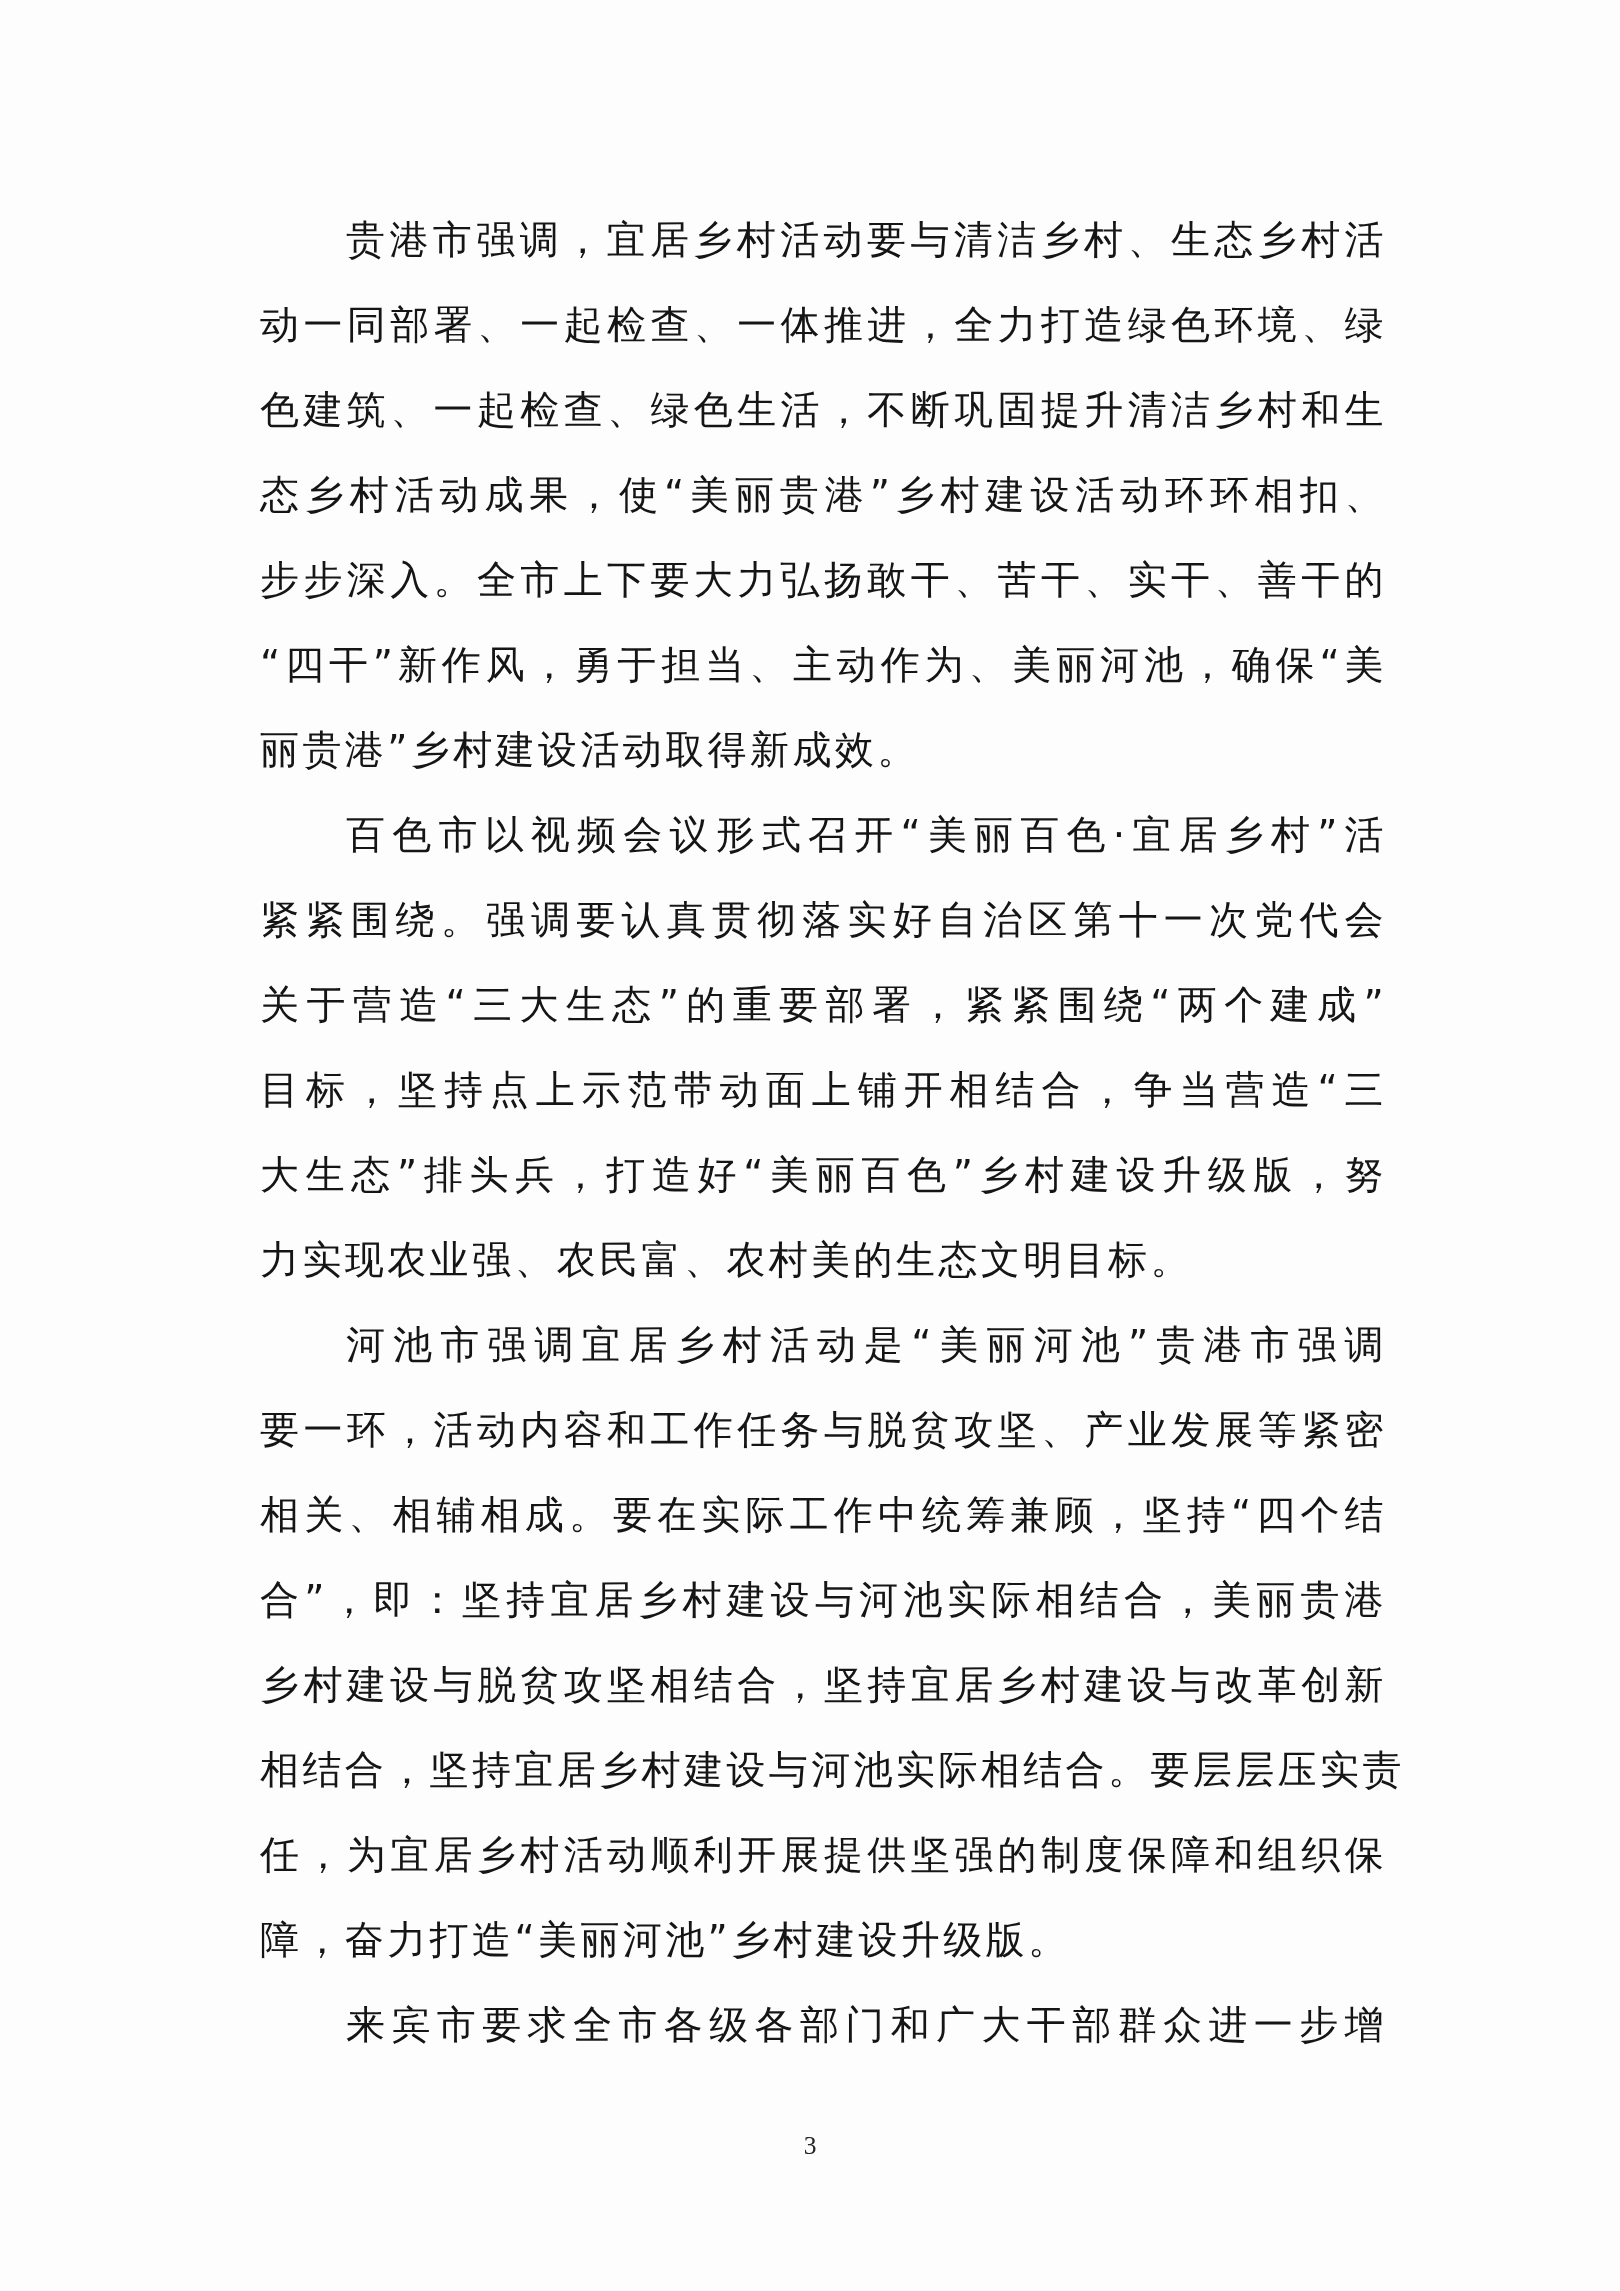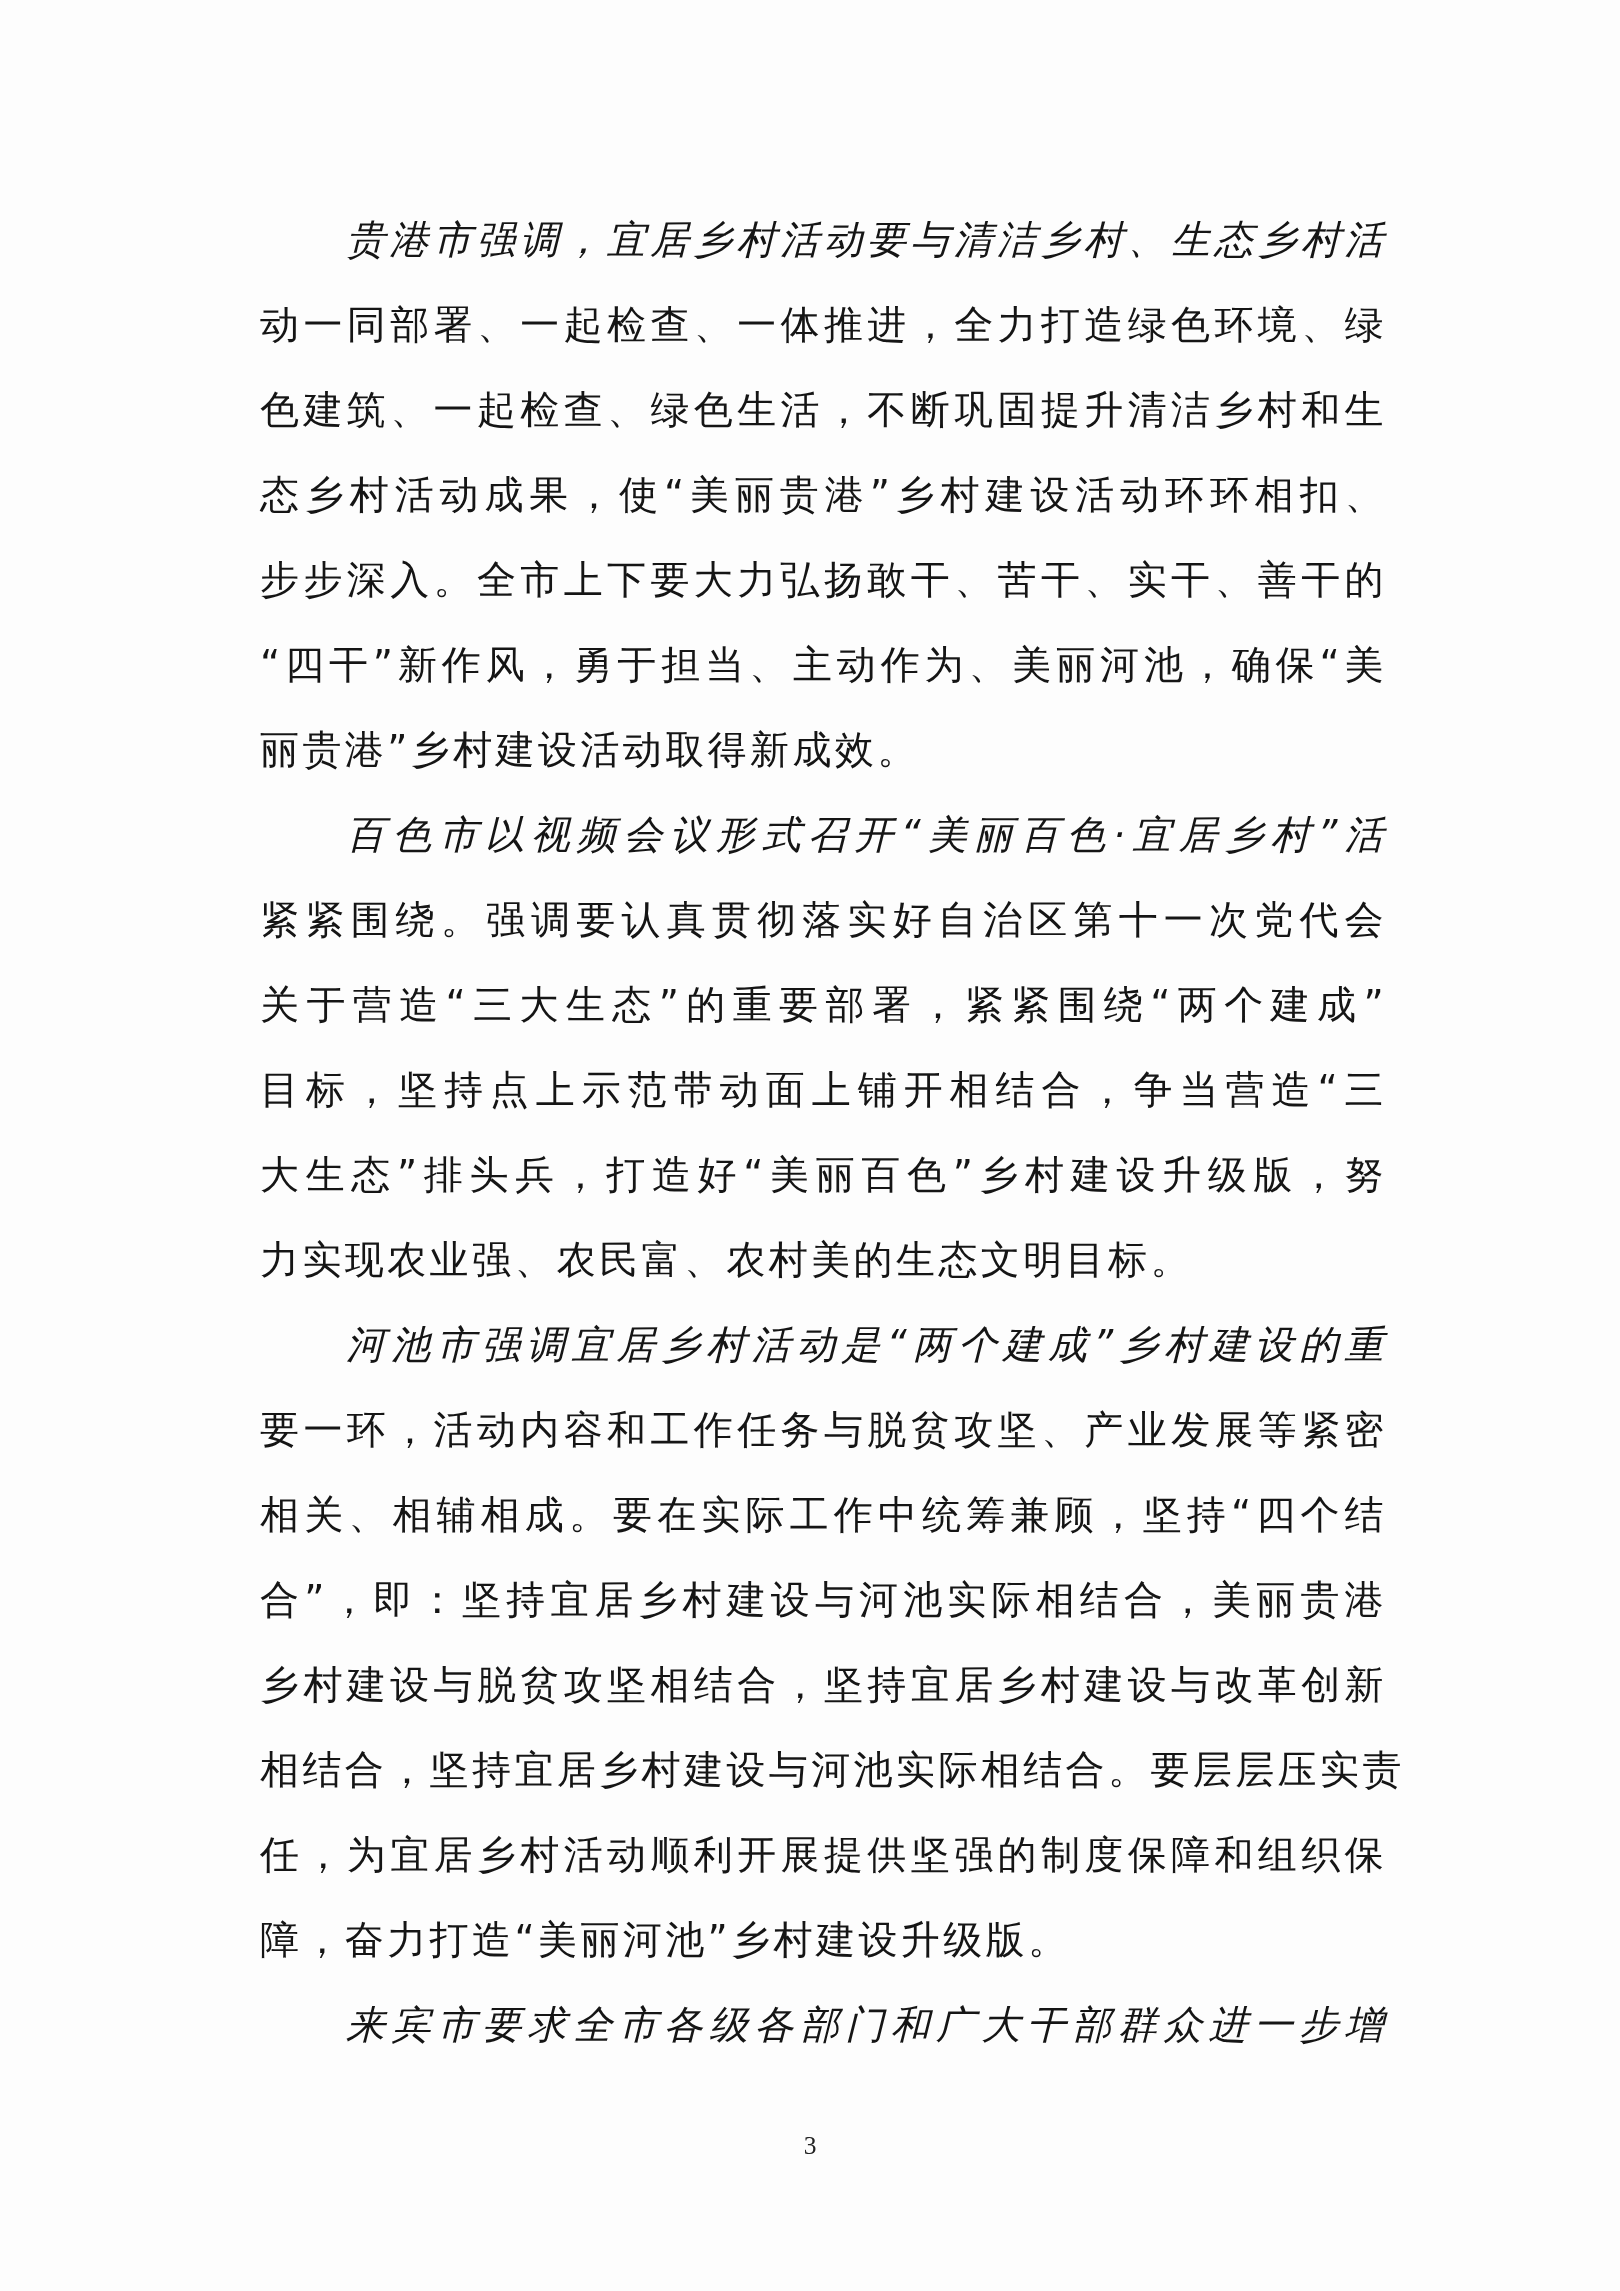--- a/index.html
+++ b/index.html
@@ -9,21 +9,21 @@
     background: #fdfdfd;
   }
   .body-text {
     position: absolute; left: 260px; top: 197px; width: 1127px;
     font-family: "DejaVu Sans", "Liberation Sans", sans-serif;
     font-size: 39px; line-height: 85px; color: #151515;
     letter-spacing: 3.4px;
   }
   .line { display: block; white-space: nowrap; height: 85px; text-align: justify; text-align-last: justify; }
   .line.last { text-align-last: left; }
-  .line.indent { padding-left: 86px; font-style: italic; }
+  .line.indent { padding-left: 86px; }
   .page-number {
     position: absolute; left: 0; width: 1620px; top: 2131px; text-align: center;
     font-family: "Liberation Serif", "DejaVu Serif", serif; font-size: 25.5px; color: #222;
   }
 </style>
 </head>
 <body>
 
 <div class="page">
   <div class="body-text">
@@ -41,21 +41,21 @@
     <div>
       <span class="line indent">百色市以视频会议形式召开“美丽百色·宜居乡村”活</span>
       <span class="line">紧紧围绕。强调要认真贯彻落实好自治区第十一次党代会</span>
       <span class="line">关于营造“三大生态”的重要部署，紧紧围绕“两个建成”</span>
       <span class="line">目标，坚持点上示范带动面上铺开相结合，争当营造“三</span>
       <span class="line">大生态”排头兵，打造好“美丽百色”乡村建设升级版，努</span>
       <span class="line last">力实现农业强、农民富、农村美的生态文明目标。</span>
     </div>
 
     <div>
-      <span class="line indent">河池市强调宜居乡村活动是“两个建成”乡村建设的重</span>
+      <span class="line indent">河池市强调宜居乡村活动是“美丽河池”贵港市强调</span>
       <span class="line">要一环，活动内容和工作任务与脱贫攻坚、产业发展等紧密</span>
       <span class="line">相关、相辅相成。要在实际工作中统筹兼顾，坚持“四个结</span>
       <span class="line">合”，即：坚持宜居乡村建设与河池实际相结合，美丽贵港</span>
       <span class="line">乡村建设与脱贫攻坚相结合，坚持宜居乡村建设与改革创新</span>
       <span class="line">相结合，坚持宜居乡村建设与河池实际相结合。要层层压实责</span>
       <span class="line">任，为宜居乡村活动顺利开展提供坚强的制度保障和组织保</span>
       <span class="line last">障，奋力打造“美丽河池”乡村建设升级版。</span>
     </div>
 
     <div>

